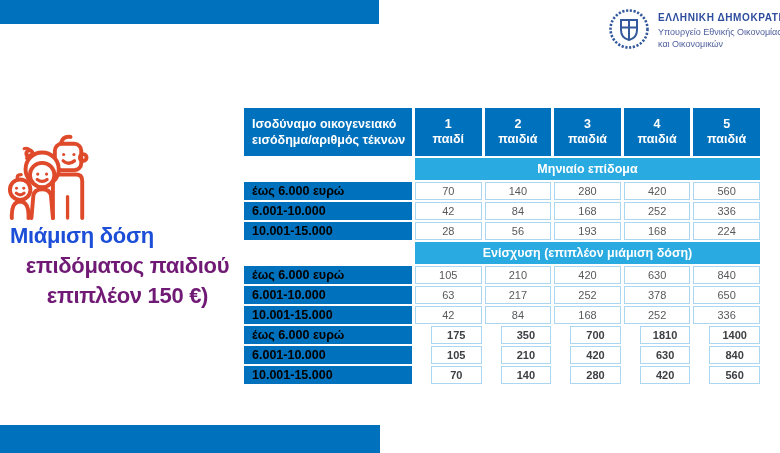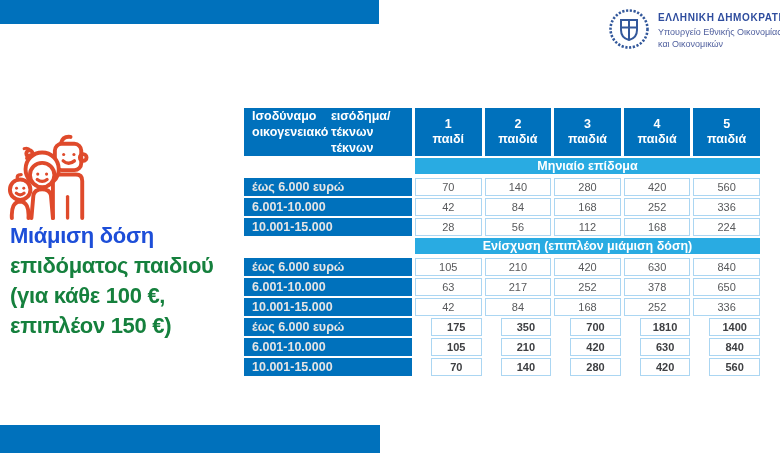--- a/index.html
+++ b/index.html
@@ -16,33 +16,33 @@
   .logo{position:absolute;left:608px;top:8px;display:flex;align-items:flex-start;gap:8px;}
   .logo .emblem{width:42px;height:42px;flex:0 0 auto;}
   .logo .words{padding-top:4px;}
   .org-name{font-size:10px;font-weight:bold;color:#2F4D9E;letter-spacing:0.6px;margin-bottom:3px;white-space:nowrap;}
   .org-sub{font-size:9px;color:#51619F;line-height:12px;white-space:nowrap;}
 
   
   .family{position:absolute;left:6px;top:134px;width:86px;height:86px;}
   .intro{position:absolute;left:10px;top:221px;width:235px;line-height:30px;font-weight:bold;font-size:22px;letter-spacing:-0.3px;}
   .intro .t1{color:#1d4ed8;}
-  .intro .t2{color:#15803d;}
+  .intro .t2{color:#701a75;text-align:center;}
 
   
   .tbl{position:absolute;left:244px;top:108px;width:516px;display:flex;flex-direction:column;gap:2px;}
   .trow{display:flex;gap:3px;}
   .c{box-sizing:border-box;display:flex;align-items:center;justify-content:center;text-align:center;}
-  .c-label{flex:0 0 168px;background:#0071BC;color:#e5e5e5;font-weight:bold;font-size:12.5px;justify-content:flex-start;padding-left:8px;text-align:left;}
+  .c-label{flex:0 0 168px;background:#0071BC;color:#000000;font-weight:bold;font-size:12.5px;justify-content:flex-start;padding-left:8px;text-align:left;}
   .c-data{flex:1 1 0;background:#fff;border:1px solid #ABD6F2;color:#58595B;font-size:11px;height:18px;}
   .c-data.bold{color:#3F4043;font-weight:bold;margin-left:16px;}
   .c-head{flex:1 1 0;background:#0071BC;color:#fff;font-weight:bold;font-size:12.5px;flex-direction:column;line-height:15px;height:48px;}
-  .c-corner{flex:0 0 168px;background:#0071BC;color:#fff;font-weight:bold;font-size:12.5px;flex-direction:row;align-items:flex-start;justify-content:center;padding-left:8px;line-height:16px;height:48px;text-align:left;}
+  .c-corner{flex:0 0 168px;background:#0071BC;color:#fff;font-weight:bold;font-size:12.5px;flex-direction:column;align-items:flex-start;justify-content:center;padding-left:8px;line-height:16px;height:48px;text-align:left;}
   .c-spacer{flex:0 0 168px;background:transparent;height:18px;}
-  .c-section{flex:1 1 0;background:#29ABE2;color:#fff;font-weight:bold;font-size:12.5px;height:16px;}
+  .c-section{flex:1 1 0;background:#29ABE2;color:#fff;font-weight:bold;font-size:12.5px;height:22px;}
 </style>
 </head>
 <body>
 
 <div class="bar bar-top"></div>
 <div class="bar bar-bottom"></div>
 
 <div class="logo">
   <svg class="emblem" viewBox="0 0 42 42">
     <circle cx="21" cy="21" r="18.5" fill="none" stroke="#33589B" stroke-width="2.6" stroke-dasharray="2.2 1.6"></circle>
@@ -80,29 +80,28 @@
   <circle cx="14.5" cy="57" r="10.5" fill="#fff"></circle>
   <circle cx="10.8" cy="55.5" r="1.5" fill="#DF4A2B" stroke="none"></circle>
   <circle cx="18.2" cy="55.5" r="1.5" fill="#DF4A2B" stroke="none"></circle>
   <path d="M10.5 60.5 Q14.5 64 18.5 60.5" stroke-width="3.2"></path>
   <path d="M6 86 Q5 69.5 14.5 69 Q24 69.5 23 86" fill="#fff"></path>
 </svg>
 
 <div class="intro">
   <div class="t1">Μιάμιση δόση</div>
   <div class="t2">επιδόματος παιδιού</div>
-  <div class="t2">(για κάθε 100 €,</div>
   <div class="t2">επιπλέον 150 €)</div>
 </div>
 
 <div class="tbl" id="benefit-table">
     <div class="trow">
       <div class="c c-corner">
         <div class="">Ισοδύναμο οικογενειακό</div>
-        <div class="">εισόδημα/τέκνων τέκνων</div>
+        <div class="">εισόδημα/αριθμός τέκνων</div>
       </div>
       <div class="c c-head">
         <div class="">1</div>
         <div class="">παιδί</div>
       </div>
       <div class="c c-head">
         <div class="">2</div>
         <div class="">παιδιά</div>
       </div>
       <div class="c c-head">
@@ -135,21 +134,21 @@
       <div class="c c-data">42</div>
       <div class="c c-data">84</div>
       <div class="c c-data">168</div>
       <div class="c c-data">252</div>
       <div class="c c-data">336</div>
     </div>
     <div class="trow">
       <div class="c c-label">10.001-15.000</div>
       <div class="c c-data">28</div>
       <div class="c c-data">56</div>
-      <div class="c c-data">112</div>
+      <div class="c c-data">193</div>
       <div class="c c-data">168</div>
       <div class="c c-data">224</div>
     </div>
     <div class="trow">
       <div class="c c-spacer"></div>
       <div class="c c-section">Ενίσχυση (επιπλέον μιάμιση δόση)</div>
     </div>
     <div class="trow">
       <div class="c c-label">έως 6.000 ευρώ</div>
       <div class="c c-data">105</div>

